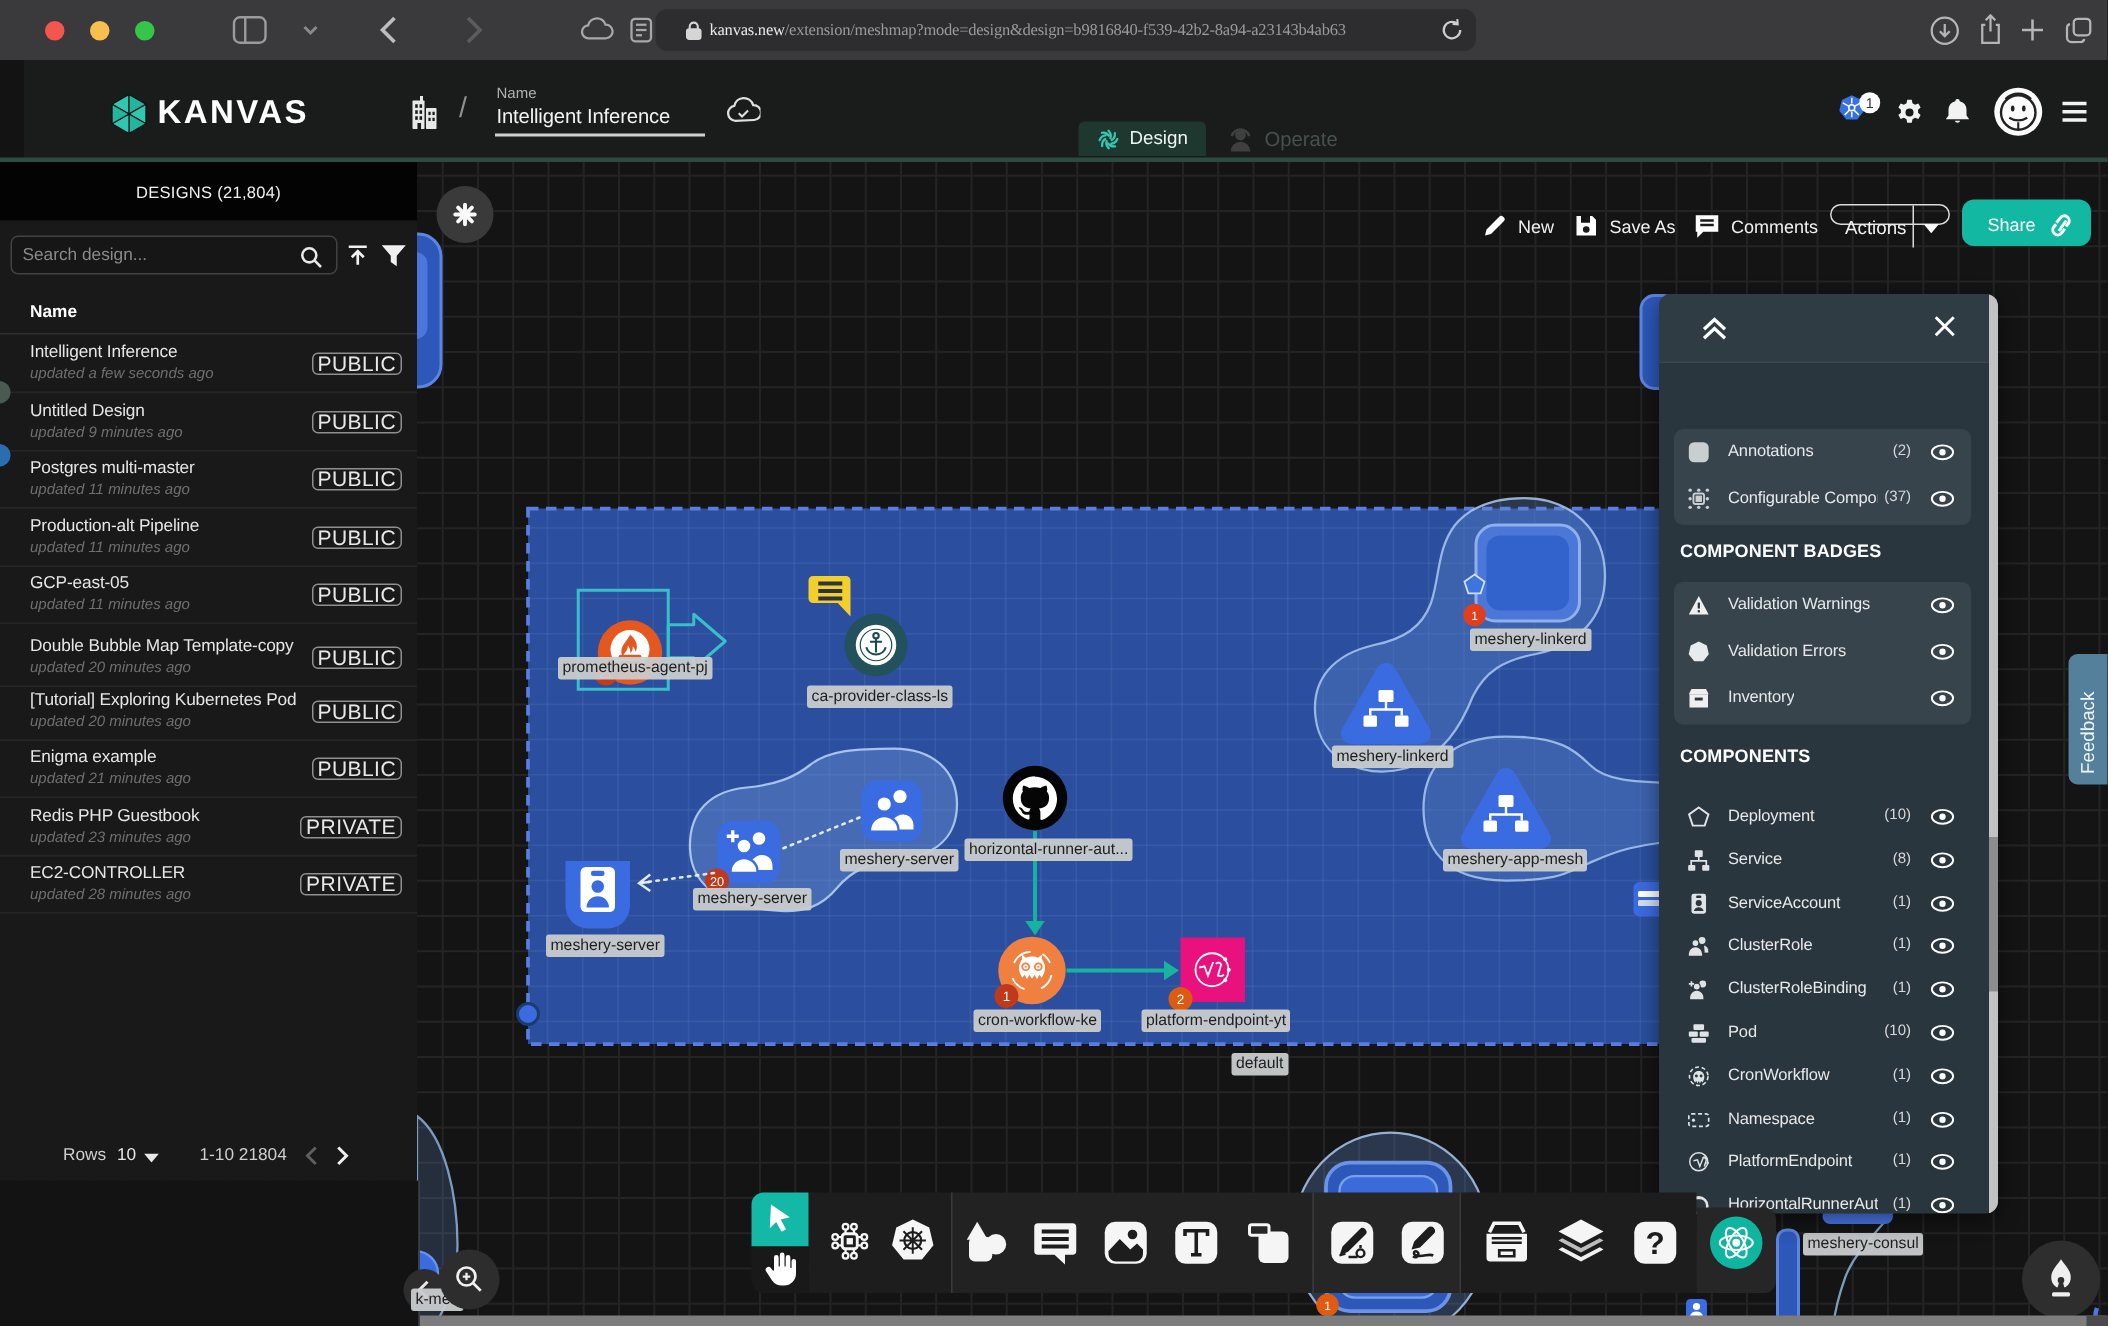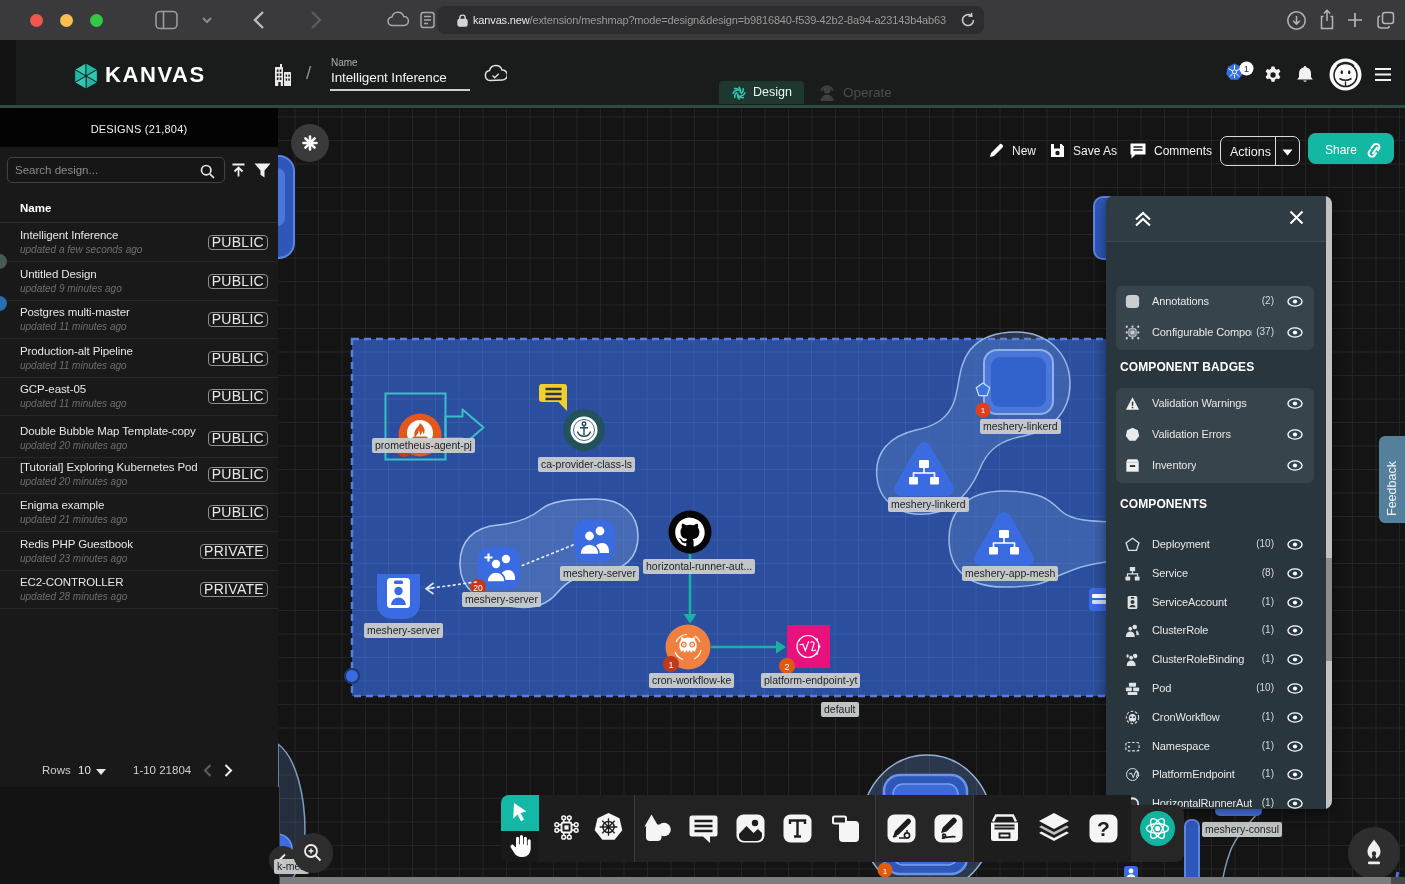--- a/index.html
+++ b/index.html
@@ -1,20 +1,20 @@
 <!DOCTYPE html>
 <html><head>
 <meta charset="utf-8">
 <style>
   * { margin:0; padding:0; box-sizing:border-box; }
   html,body { width:1405px; height:884px; overflow:hidden; background:#131313;
     font-family:"Liberation Sans", sans-serif; }
   .abs { position:absolute; }
   
-  #chrome { position:absolute; left:0; top:0; width:1405px; height:40px; background:#3a3a3c; }
+  #chrome { position:absolute; left:0; top:0; width:1405px; height:40px; background:#3a3a3c;font-family:Liberation Serif, serif; }
   .tl { position:absolute; top:13.5px; width:13px; height:13px; border-radius:50%; }
   #urlbar { position:absolute; left:437px; top:6px; width:547px; height:28px; background:#2d2d2f;
     border-radius:8px; color:#9a9a9a; font-size:11px; letter-spacing:-0.15px; line-height:28px; white-space:nowrap; }
   
   #appbar { position:absolute; left:0; top:40px; width:1405px; height:65px; background:#1a1c1b;margin-left:16px; }
   #greenline { position:absolute; left:0; top:105px; width:1405px; height:3px; background:#2c4c41; }
   
   #canvas { position:absolute; left:0; top:108px; width:1405px; height:776px;
     background-color:#141414;
     background-image: linear-gradient(to right, #242424 1px, transparent 1px),
@@ -263,21 +263,21 @@
     <path d="M2 2 h10.5 L15 4.5 V15 H2 z M5 2 v4.5 h6 V2 z" fill-rule="evenodd"></path>
     <circle cx="8.5" cy="11" r="2.2" fill="#1a1a1a"></circle>
     <rect x="8.5" y="2.5" width="2" height="3" fill="#1a1a1a"></rect>
   </svg>
   <span class="abs" style="left:93px;top:8px">Save As</span>
   <svg class="abs" style="left:149px;top:6px" width="18" height="17" viewBox="0 0 18 17" fill="#fff">
     <path d="M1.5 1.5 h15 v11 h-10 l-4 4 v-4 h-1 z"></path>
     <path d="M4.5 5 h9 M4.5 8 h9" stroke="#1a1a1a" stroke-width="1.6"></path>
   </svg>
   <span class="abs" style="left:174px;top:8px">Comments</span>
-  <div class="abs" style="left:240px;top:0px;width:80px;height:30px;border:1.3px solid #dadada;border-radius:7px;">
+  <div class="abs" style="left:240px;top:0px;width:80px;height:14px;border:1.3px solid #dadada;border-radius:7px;">
     <span class="abs" style="left:9px;top:8px;font-size:12.5px;">Actions</span>
     <div class="abs" style="left:54px;top:0;width:1.3px;height:28px;background:#dadada;"></div>
     <svg class="abs" style="left:61px;top:12px" width="11" height="7" viewBox="0 0 11 7" fill="#fff">
           <path d="M0.5 0.5 h10 l-5 6 z"></path>
         </svg>
   </div>
   <div class="abs" style="left:328px;top:-3px;width:86px;height:31px;background:#12b8a2;border-radius:8px;">
     <span class="abs" style="left:17px;top:10px;color:#fff;">Share</span>
     <svg class="abs" style="left:56px;top:9px" width="20" height="17" viewBox="0 0 20 17" fill="none" stroke="#fff" stroke-width="2">
       <path d="M8.5 12 L13.5 5 M7 6.5 L9.5 3.2 a3.3 3.3 0 0 1 5.3 4 L13.3 9 M12.5 10.5 L10.5 13.3 a3.3 3.3 0 0 1 -5.3 -4 L6.7 7.5"></path>

